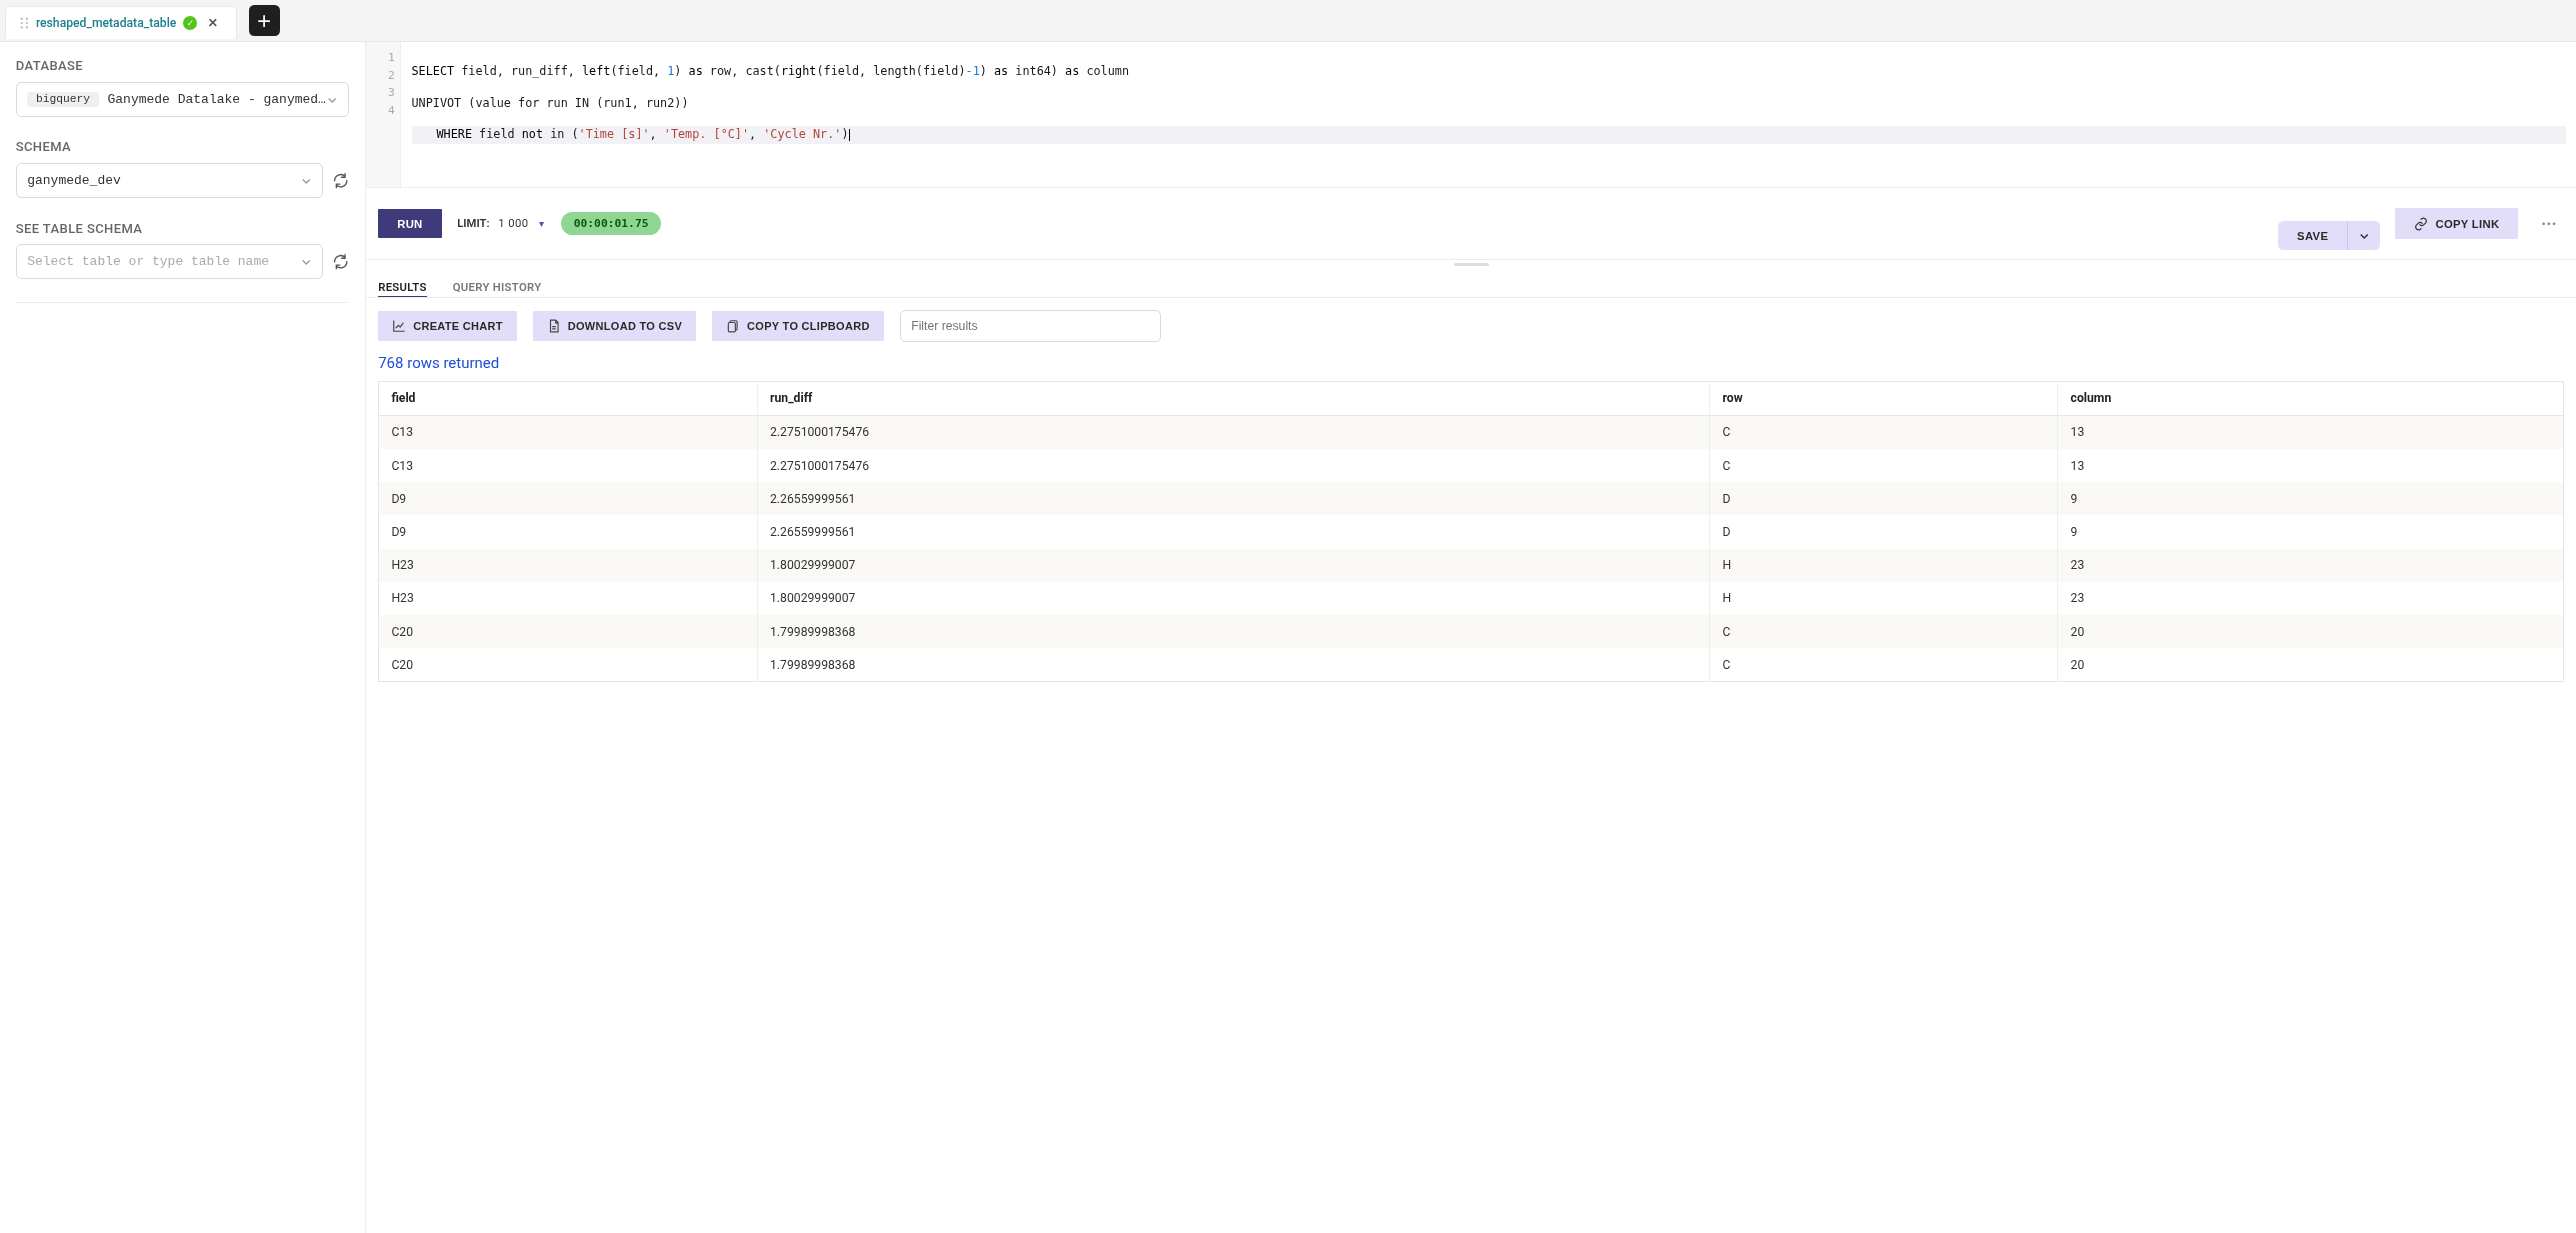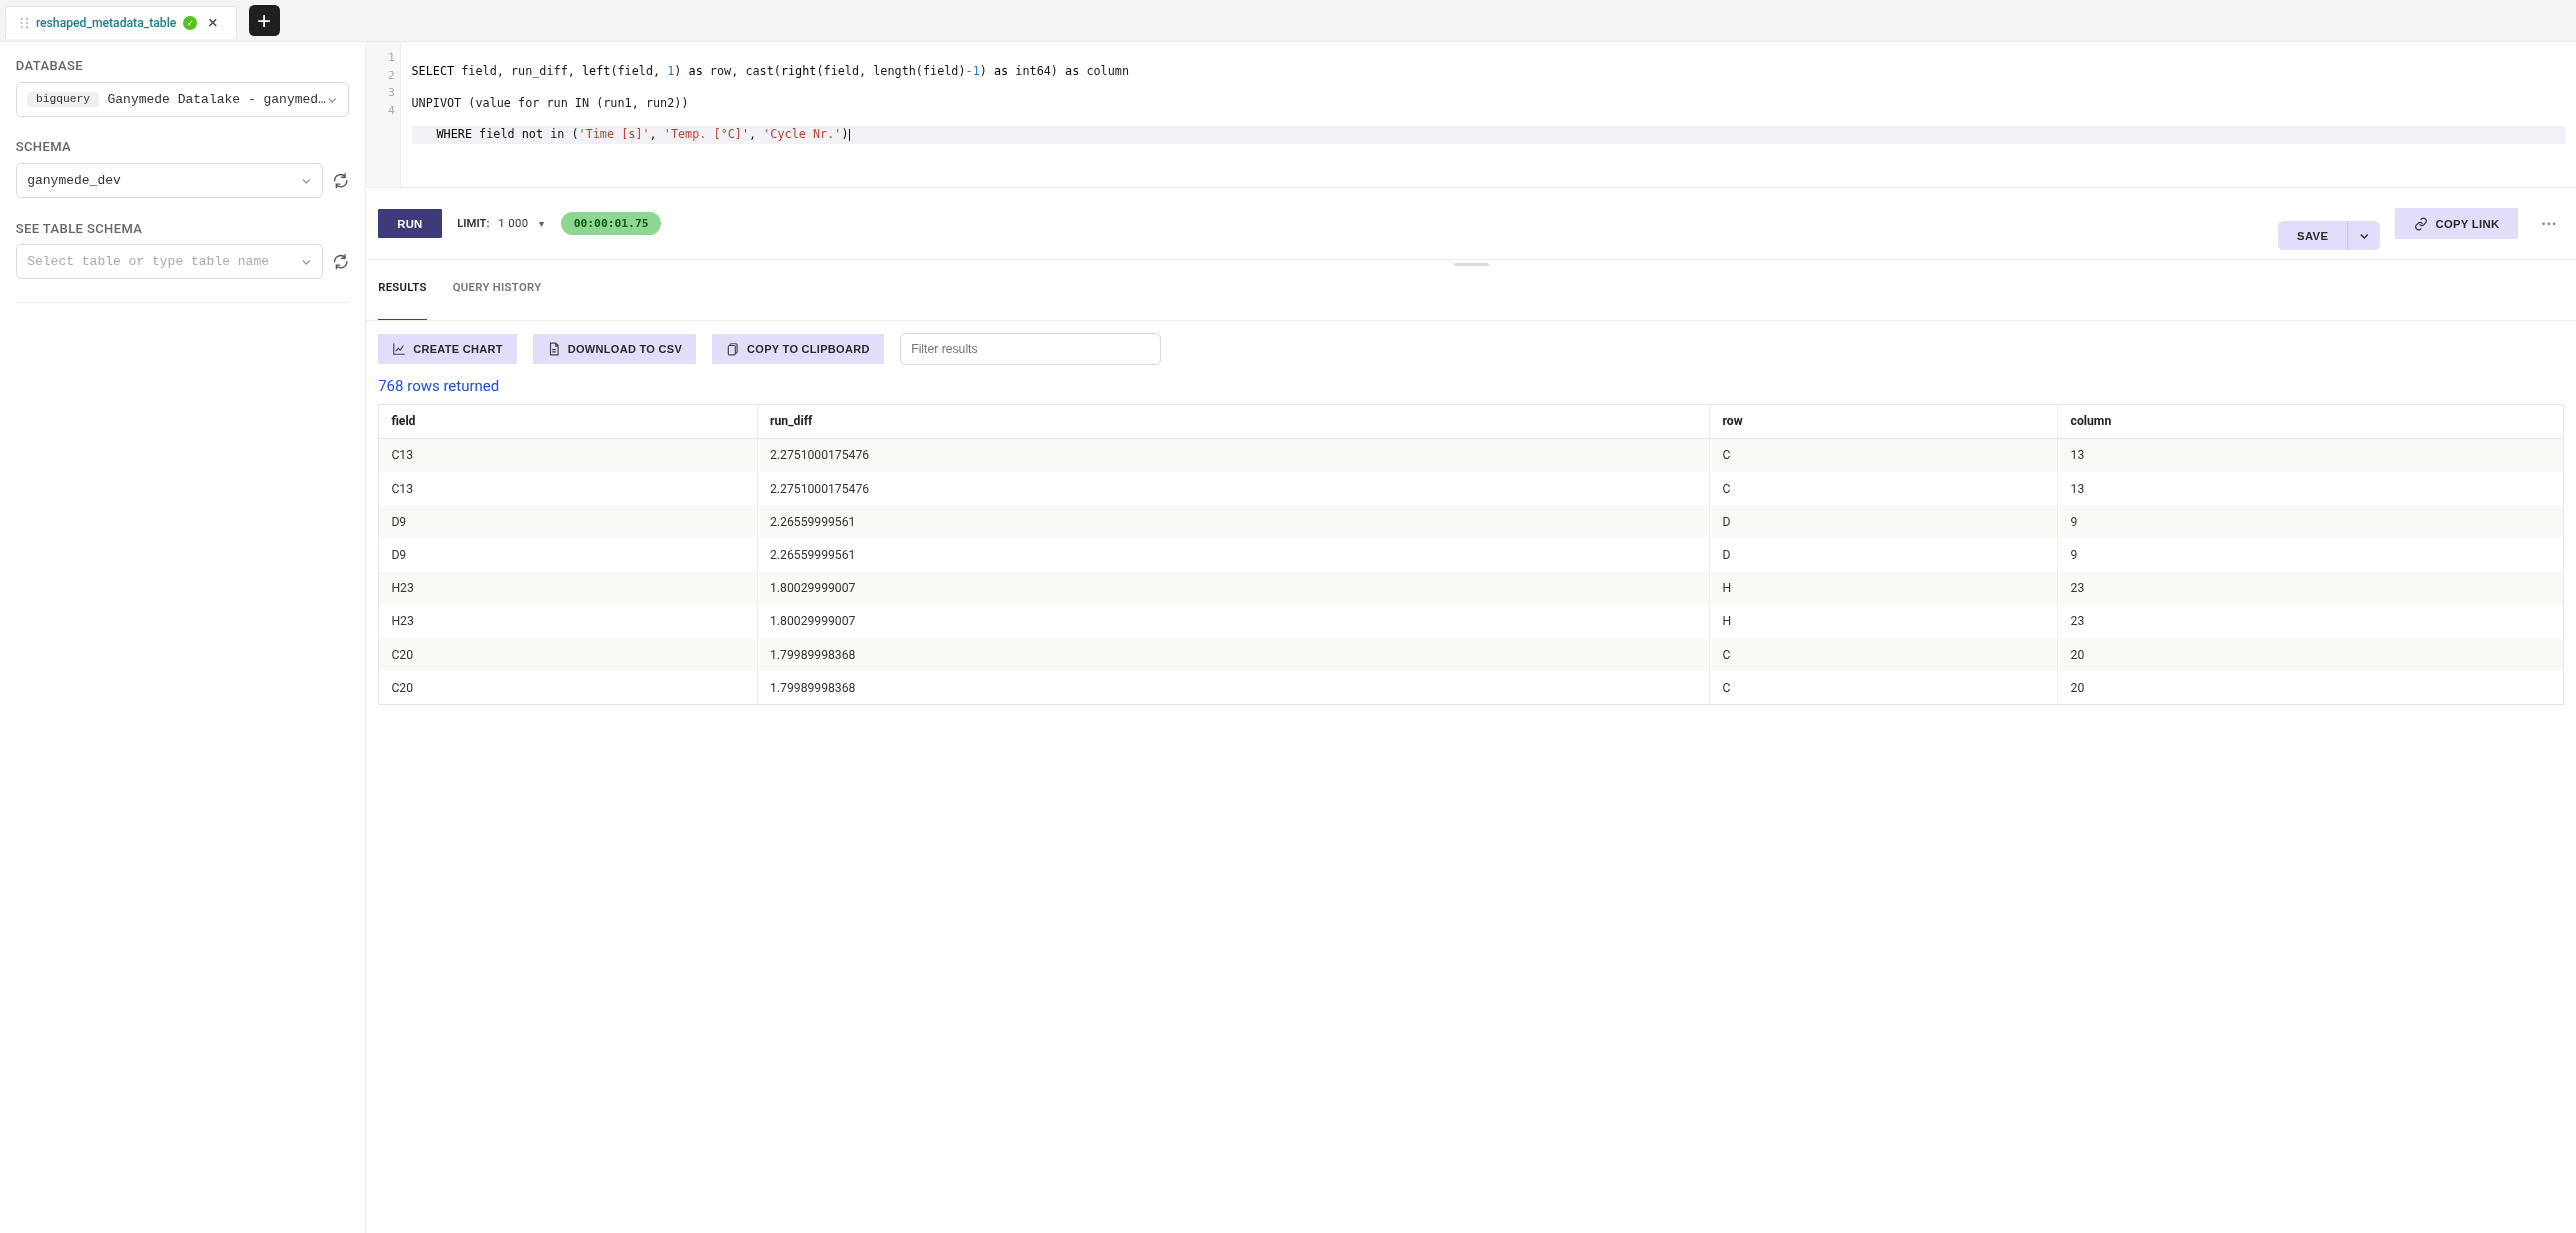--- a/index.html
+++ b/index.html
@@ -54,21 +54,21 @@
 .btn-split { display: flex; margin-top: 24px; }
 .btn-split .btn-light { border-radius: 5.2px 0 0 5.2px; }
 .btn-split .split-caret { background: #e2defa; border-left: 0.9px solid #c8c3ef; border-radius: 0 5.2px 5.2px 0; padding: 8.7px 10.5px; display:flex; align-items:center; cursor:pointer; }
 .btn-icon-lead svg { margin-right: 7px; }
 .dots { color: #888; cursor: pointer; padding: 0 7px; display:inline-flex; }
 
 .drag-handle { height: 8.7px; display:flex; align-items:center; justify-content:center; }
 .drag-handle:after { content:""; width: 35px; height:2.6px; background:#ddd; border-radius:1.7px; }
 
 .result-tabs { display: flex; gap: 26px; padding: 12.2px 12.2px 0 12.2px; border-bottom: 0.9px solid #eee; }
-.rtab { font-size: 11.3px; font-weight: 600; letter-spacing: 0.3px; color: #777; padding-bottom: 25px; cursor: pointer; border-bottom: 1.7px solid transparent; }
+.rtab { font-size: 11.3px; font-weight: 600; letter-spacing: 0.3px; color: #777; padding-bottom: 2px; cursor: pointer; border-bottom: 1.7px solid transparent; }
 .rtab.active { color: #222; border-bottom-color: #3f3a7a; }
 
 .result-bar { display: flex; align-items: center; gap: 16px; padding: 12.2px; flex-wrap: wrap; }
 .btn-sm { padding: 7.8px 14px; font-size: 11px; }
 .filter-input { flex: 0 0 261px; border: 0.9px solid #d9d9d9; border-radius: 5.2px; padding: 7.8px 10.5px; font-size: 12.2px; outline: none; }
 .rows-returned { color: #1d4ed8; font-size: 15px; padding: 0 12.2px 8.7px 12.2px; }
 
 .table-wrap { padding: 0 12.2px 12.2px 12.2px; }
 table { width: 100%; border-collapse: collapse; border: 0.9px solid #e5e5e5; font-size: 12.2px; }
 th, td { text-align: left; padding: 9.6px 12.2px; border-right: 0.9px solid #eee; }

